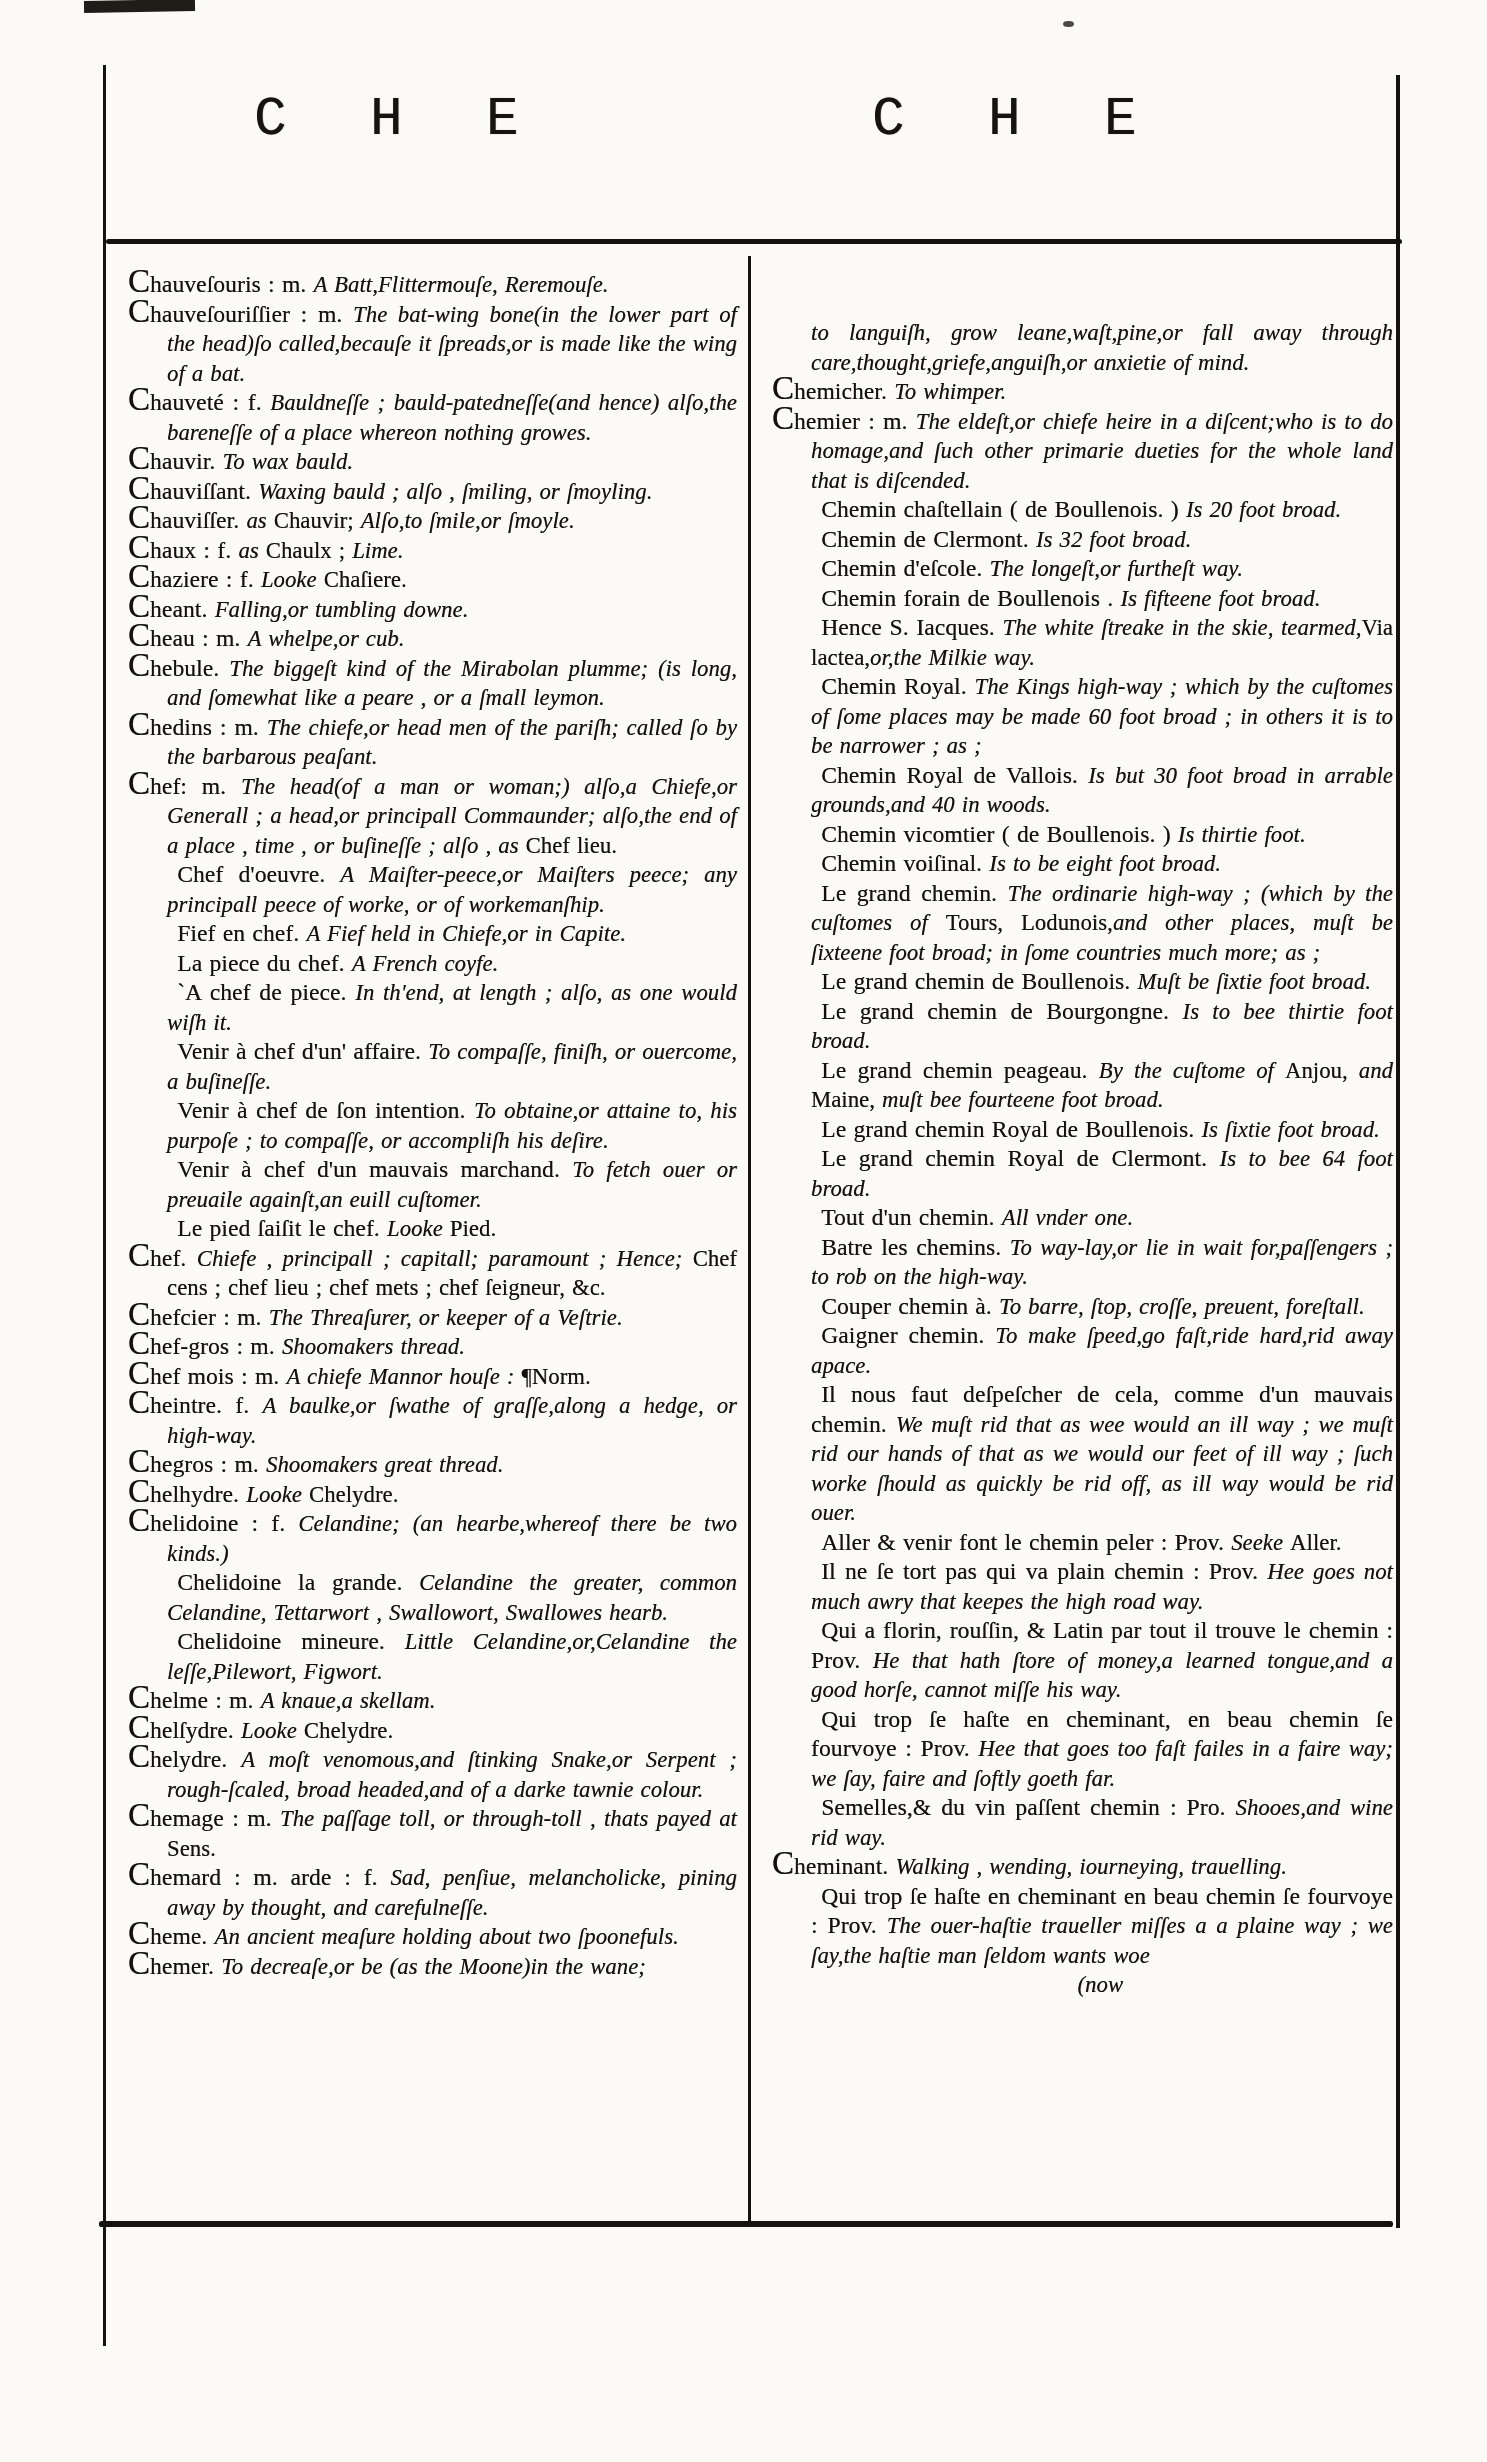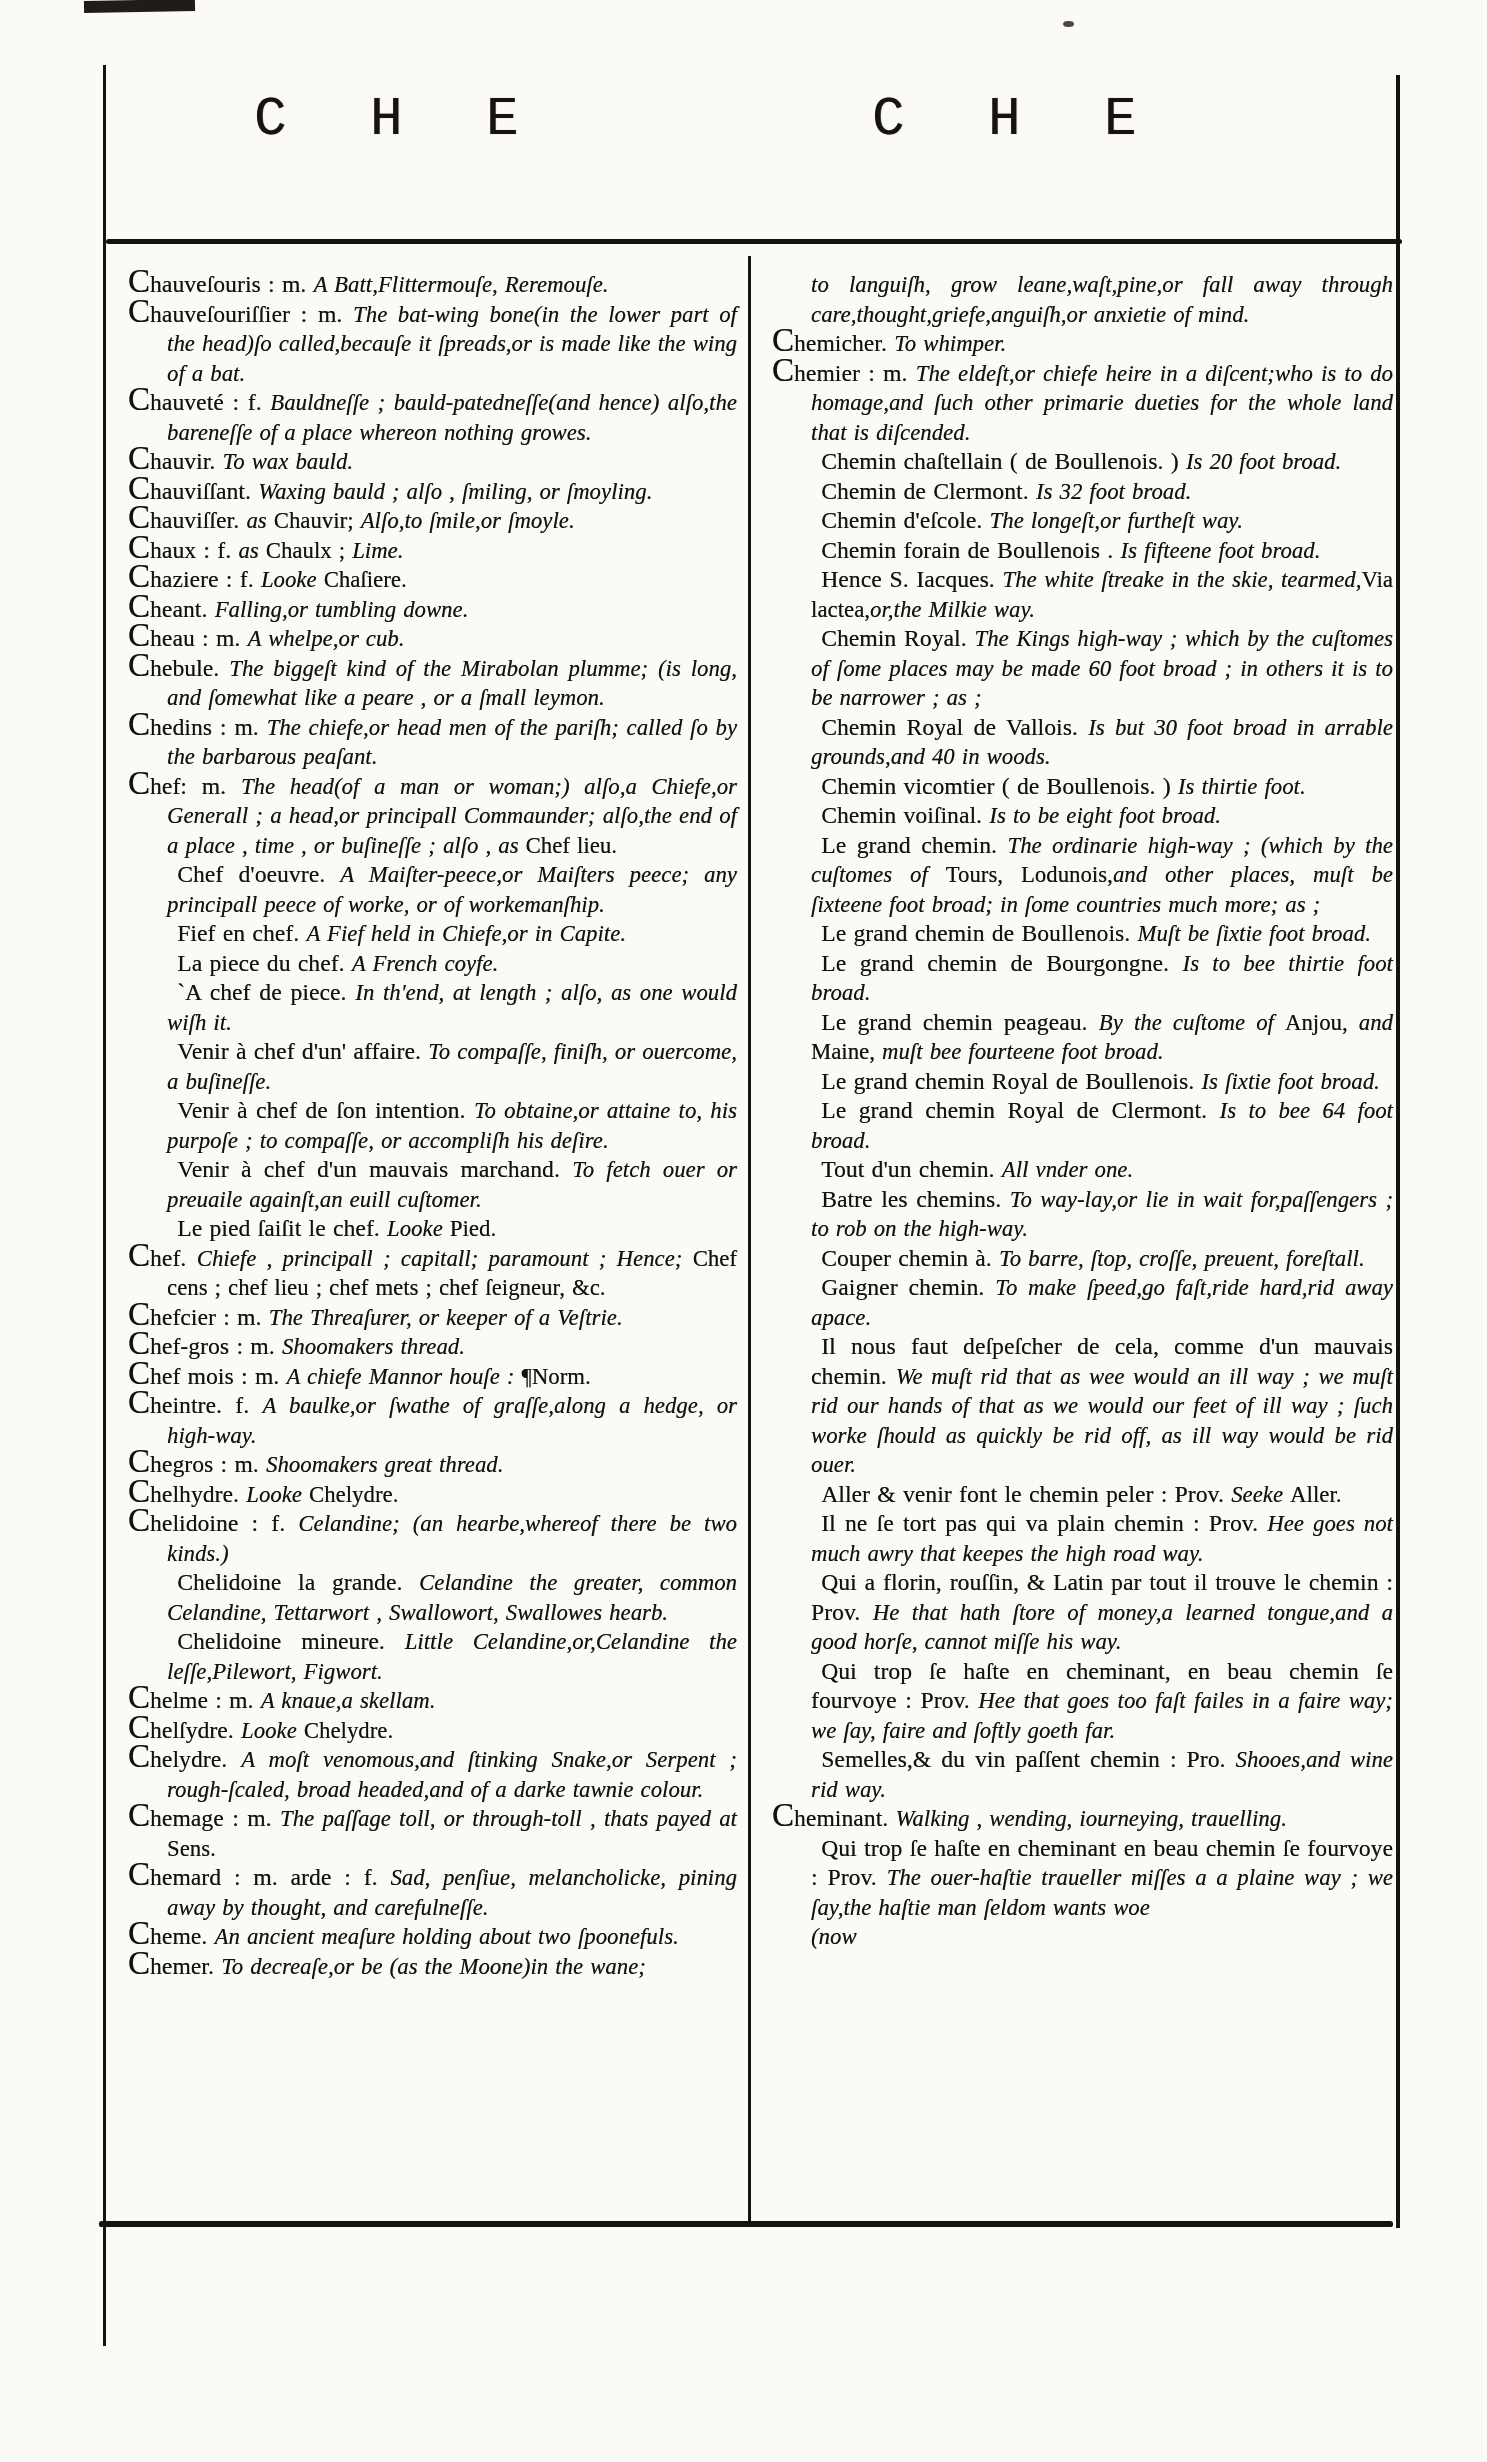--- a/index.html
+++ b/index.html
@@ -22,22 +22,22 @@
   }
   
   .col{
     position:absolute;top:270px;
     font-size:22.6px;line-height:29.5px;
     text-align:justify;word-spacing:1.3px;letter-spacing:0.1px;
     text-shadow:0.3px 0.3px 0.4px rgba(15,12,8,.6);
   }
   .col p{margin:0;padding-left:39px;text-indent:-39px;}
   .col p.sub{text-indent:10.2px;}
-  .col p.cont{text-indent:0;}
-  .col p.catch{text-indent:0;text-align:left;padding-right:3.4px;}
+  .col p.cont{text-indent:0;margin-top:48px;}
+  .col p.catch{text-indent:0;text-align:center;padding-right:3.4px;}
   .run-i{font-style:italic;}
   .run-r{font-style:normal;}
   .run-h{font-style:normal;font-size:23.5px;}
   .bigcap{font-size:33px;line-height:17px;letter-spacing:0;}
   
   .smudge{position:absolute;background:#201d18;}
 </style>
 </head>
 <body>
 

